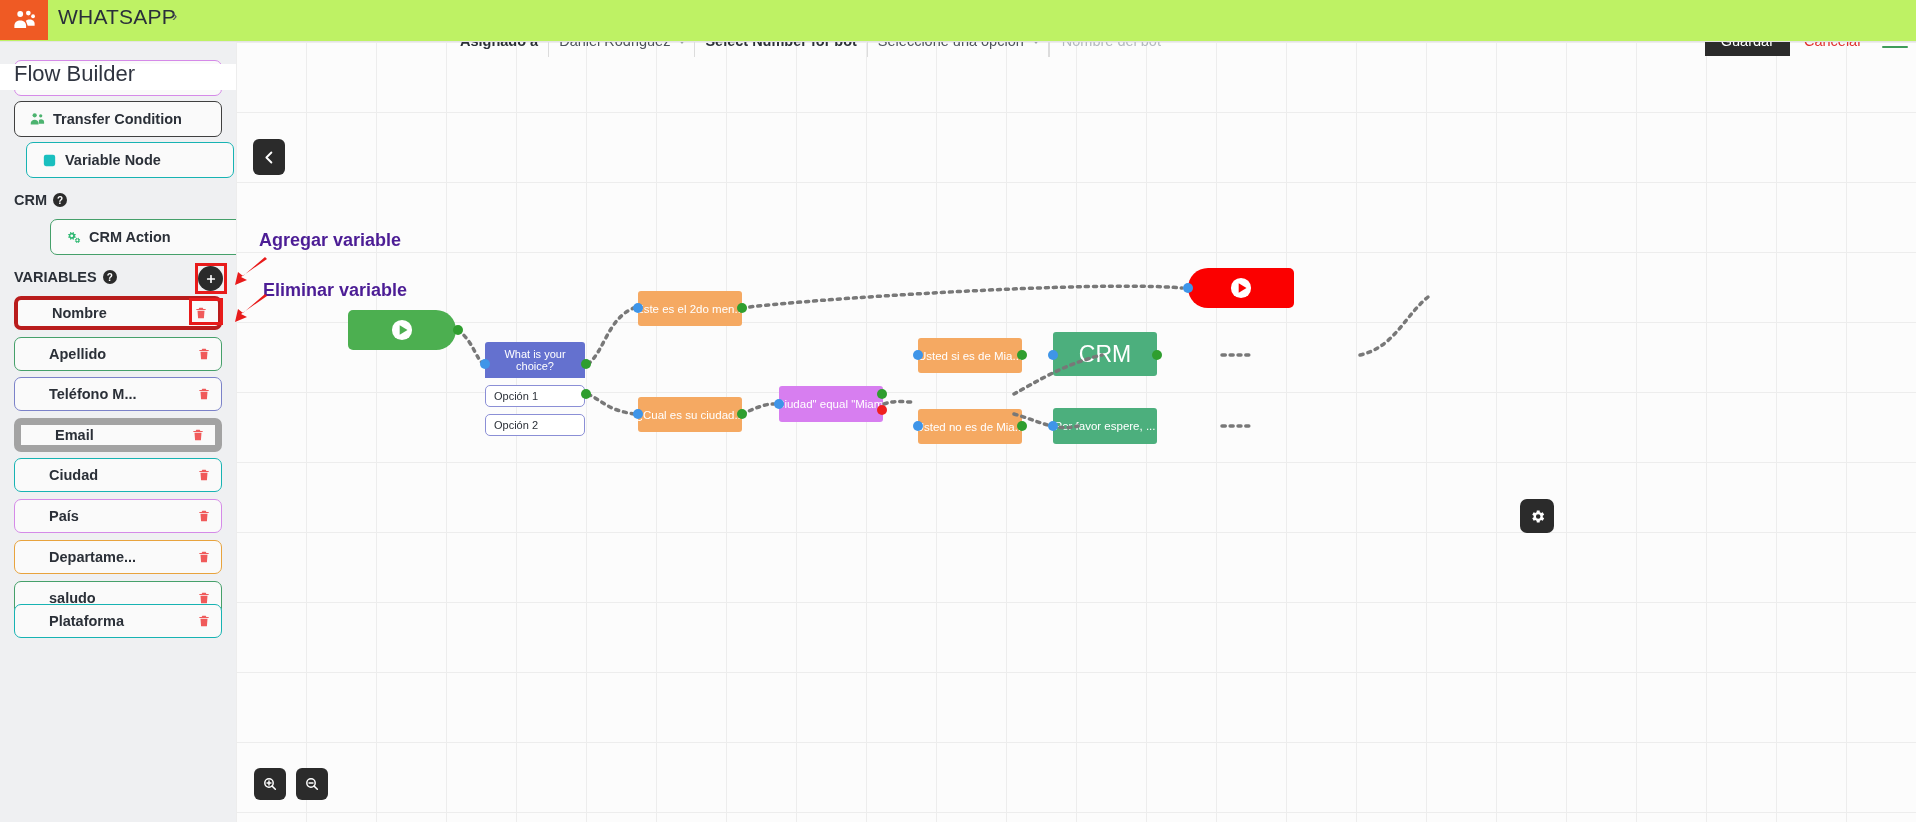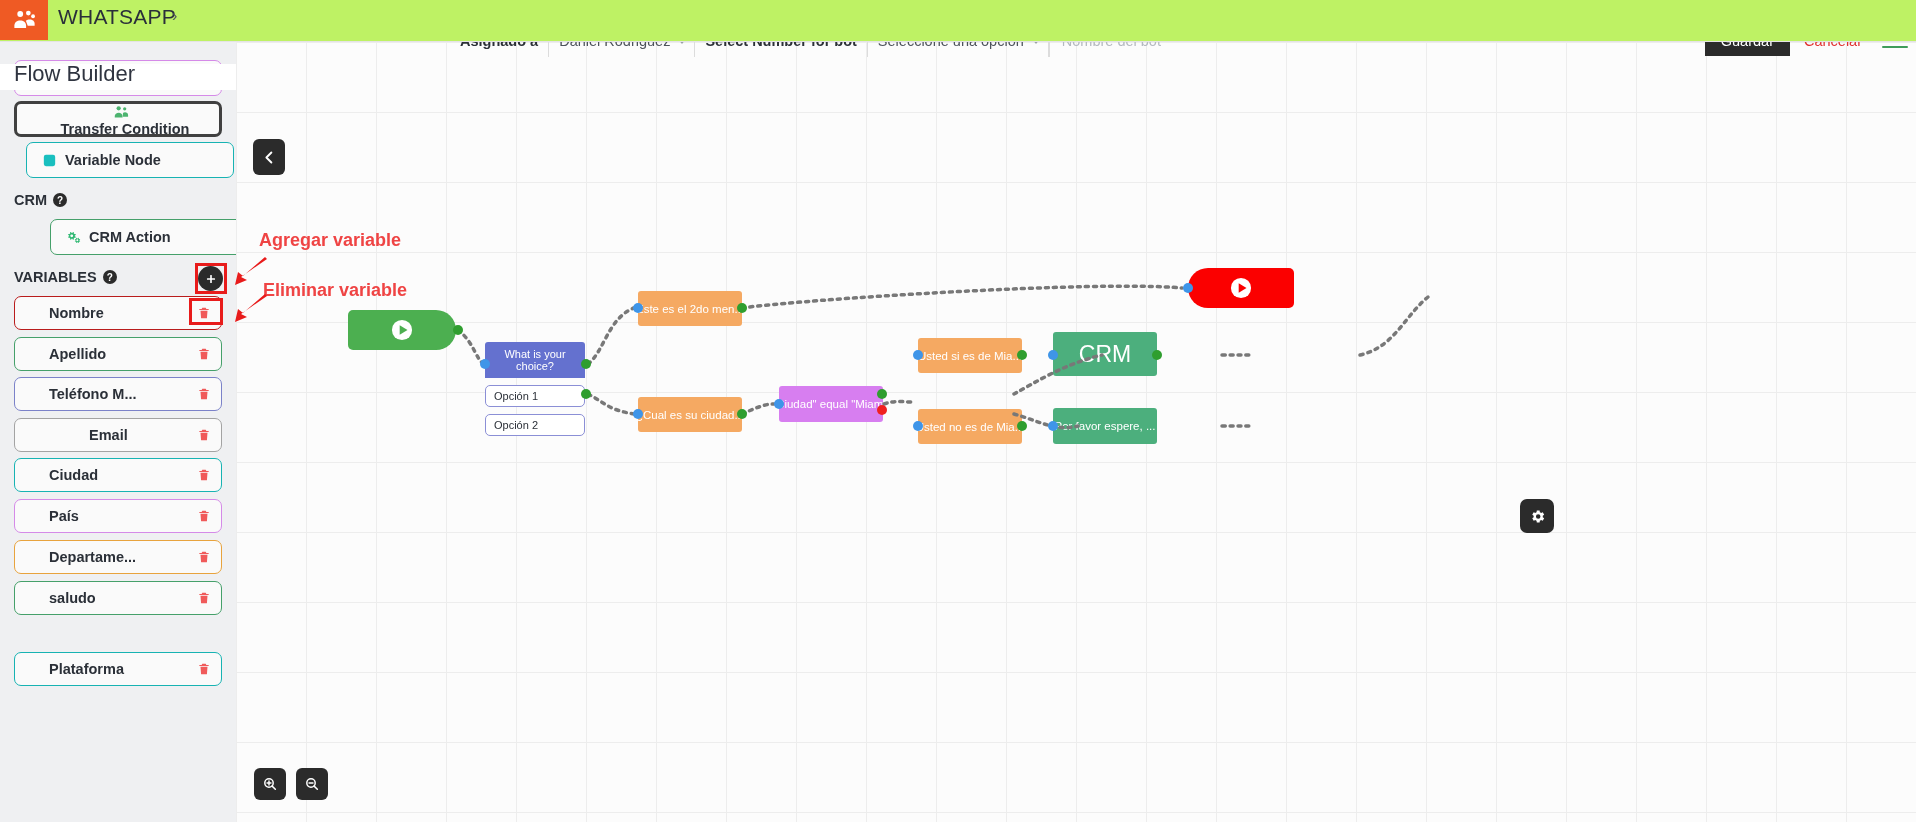--- a/index.html
+++ b/index.html
@@ -122,21 +122,21 @@
     background: #2b2b2b; display: flex; align-items: center; justify-content: center;
     cursor: pointer; color: #fff;
   }
   .add-var-btn svg { width: 14px; height: 14px; }
 
   
   .ann-box {
     position: absolute; border: 3px solid #e81b1b; z-index: 60; pointer-events: none;
   }
   .ann-text {
-    position: absolute; color: #ef4444; font-size: 18px; font-weight: bold;
+    position: absolute; color: #4c1d95; font-size: 18px; font-weight: bold;
     z-index: 60; white-space: nowrap;
   }
   .ann-arrow { position: absolute; z-index: 60; pointer-events: none; }
 
   
   .canvas {
     position: absolute; left: 236px; top: 42px; width: 1680px; height: 780px;
     background-color: #fcfcfc;
     background-image:
       linear-gradient(to right, #ededed 1px, transparent 1px),
@@ -262,21 +262,21 @@
       <div class="node-item" style="top:18px;border:1px solid #d58ae8;">
         <span class="ic">
           <svg viewBox="0 0 24 24">
               <circle cx="12" cy="12" r="10" fill="#d58ae8"></circle>
             <text x="12" y="17" font-size="14" font-weight="bold" fill="#fff" text-anchor="middle" font-family="Liberation Sans">?</text>
             </svg>
         </span>
         <span>Condición</span>
       </div>
 
-      <div class="node-item" style="top:59px;border:3px solid #404040;flex-direction:column;">
+      <div class="node-item" style="top:59px;border:1px solid #404040;">
         <span class="ic">
           <svg viewBox="0 0 24 24" fill="#4cb36f">
             <circle cx="8" cy="6" r="3"></circle>
               <circle cx="16.5" cy="6.8" r="2.3"></circle>
             <path d="M2.5 17c0-3 2.6-4.8 5.5-4.8s5.5 1.8 5.5 4.8v2h-11z"></path>
             <path d="M14 12.8c.9-.7 2-1 3-1 2.3 0 4.3 1.4 4.3 3.7V18H14z"></path>
             </svg>
         </span>
         <span>Transfer Condition</span>
       </div>
@@ -310,21 +310,21 @@
         <span class="help-dot">?</span>
       </div>
 
       <div class="add-var-btn" style="left:198px;top:224px;">
         <svg viewBox="0 0 24 24" fill="#ffffff">
           <rect x="10.6" y="5" width="2.8" height="14" rx="1"></rect>
             <rect x="5" y="10.6" width="14" height="2.8" rx="1"></rect>
           </svg>
       </div>
 
-      <div class="var-item" style="top:254px;border:1px solid #b91c1c;">
+      <div class="var-item" style="top:254px;border:4px solid #b91c1c;">
         <span class="vlabel">Nombre</span>
         <span class="vtrash">
           <svg viewBox="0 0 24 24" fill="#f05a5a">
               <path d="M9 3h6l1 2h4v2H4V5h4zM6 8h12l-1 13H7z"></path>
             </svg>
         </span>
       </div>
       <div class="var-item" style="top:335px;border:1px solid #7b82c9;">
         <span class="vlabel">Teléfono M...</span>
         <span class="vtrash">
@@ -334,21 +334,21 @@
         </span>
       </div>
       <div class="var-item" style="top:295px;border:1px solid #45a06a;">
         <span class="vlabel">Apellido</span>
         <span class="vtrash">
           <svg viewBox="0 0 24 24" fill="#f05a5a">
               <path d="M9 3h6l1 2h4v2H4V5h4zM6 8h12l-1 13H7z"></path>
             </svg>
         </span>
       </div>
-      <div class="var-item" style="top:376px;border:1px solid #a3a3a3;padding-left:40px;">
+      <div class="var-item" style="top:376px;border:7px solid #a3a3a3;">
         <span class="vlabel">Email</span>
         <span class="vtrash">
           <svg viewBox="0 0 24 24" fill="#f05a5a">
               <path d="M9 3h6l1 2h4v2H4V5h4zM6 8h12l-1 13H7z"></path>
             </svg>
         </span>
       </div>
       <div class="var-item" style="top:416px;border:1px solid #17b3b3;">
         <span class="vlabel">Ciudad</span>
         <span class="vtrash">
@@ -374,21 +374,21 @@
         </span>
       </div>
       <div class="var-item" style="top:539px;border:1px solid #45a06a;">
         <span class="vlabel">saludo</span>
         <span class="vtrash">
           <svg viewBox="0 0 24 24" fill="#f05a5a">
               <path d="M9 3h6l1 2h4v2H4V5h4zM6 8h12l-1 13H7z"></path>
             </svg>
         </span>
       </div>
-      <div class="var-item" style="top:610px;border:1px solid #17b3b3;">
+      <div class="var-item" style="top:562px;border:1px solid #17b3b3;">
         <span class="vlabel">Plataforma</span>
         <span class="vtrash">
           <svg viewBox="0 0 24 24" fill="#f05a5a">
               <path d="M9 3h6l1 2h4v2H4V5h4zM6 8h12l-1 13H7z"></path>
             </svg>
         </span>
       </div>
 
     </div>
   </div>

